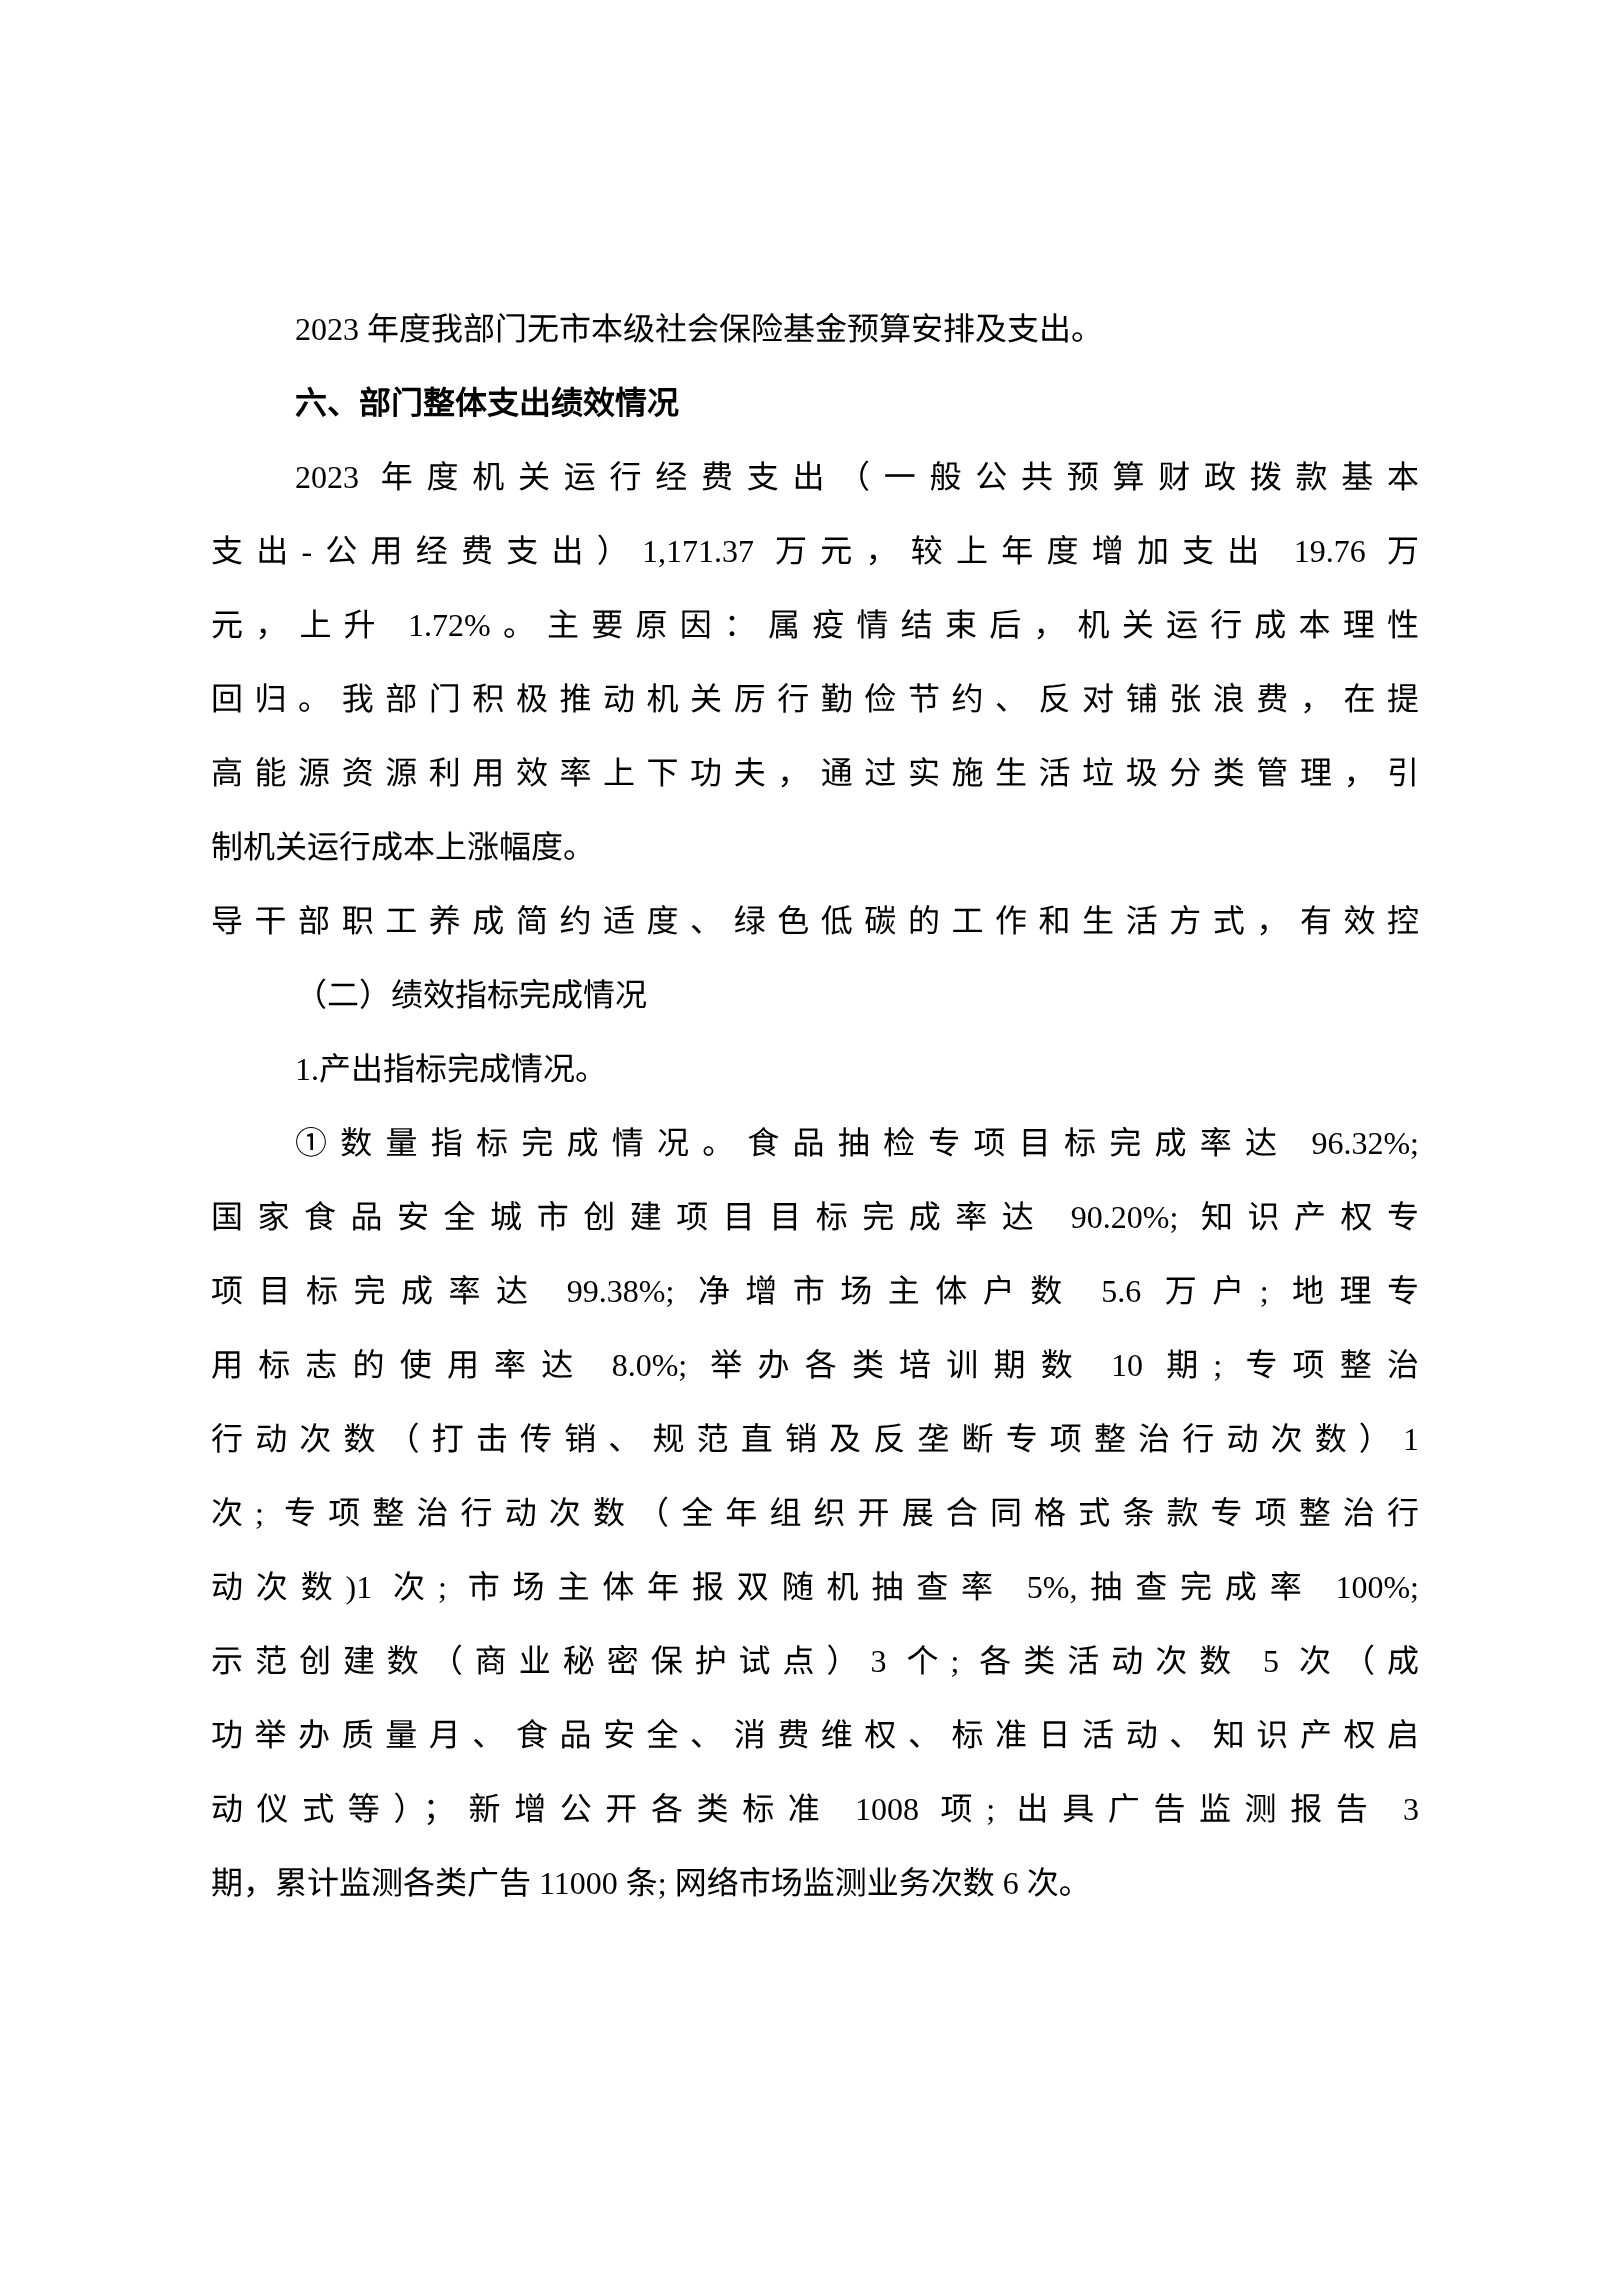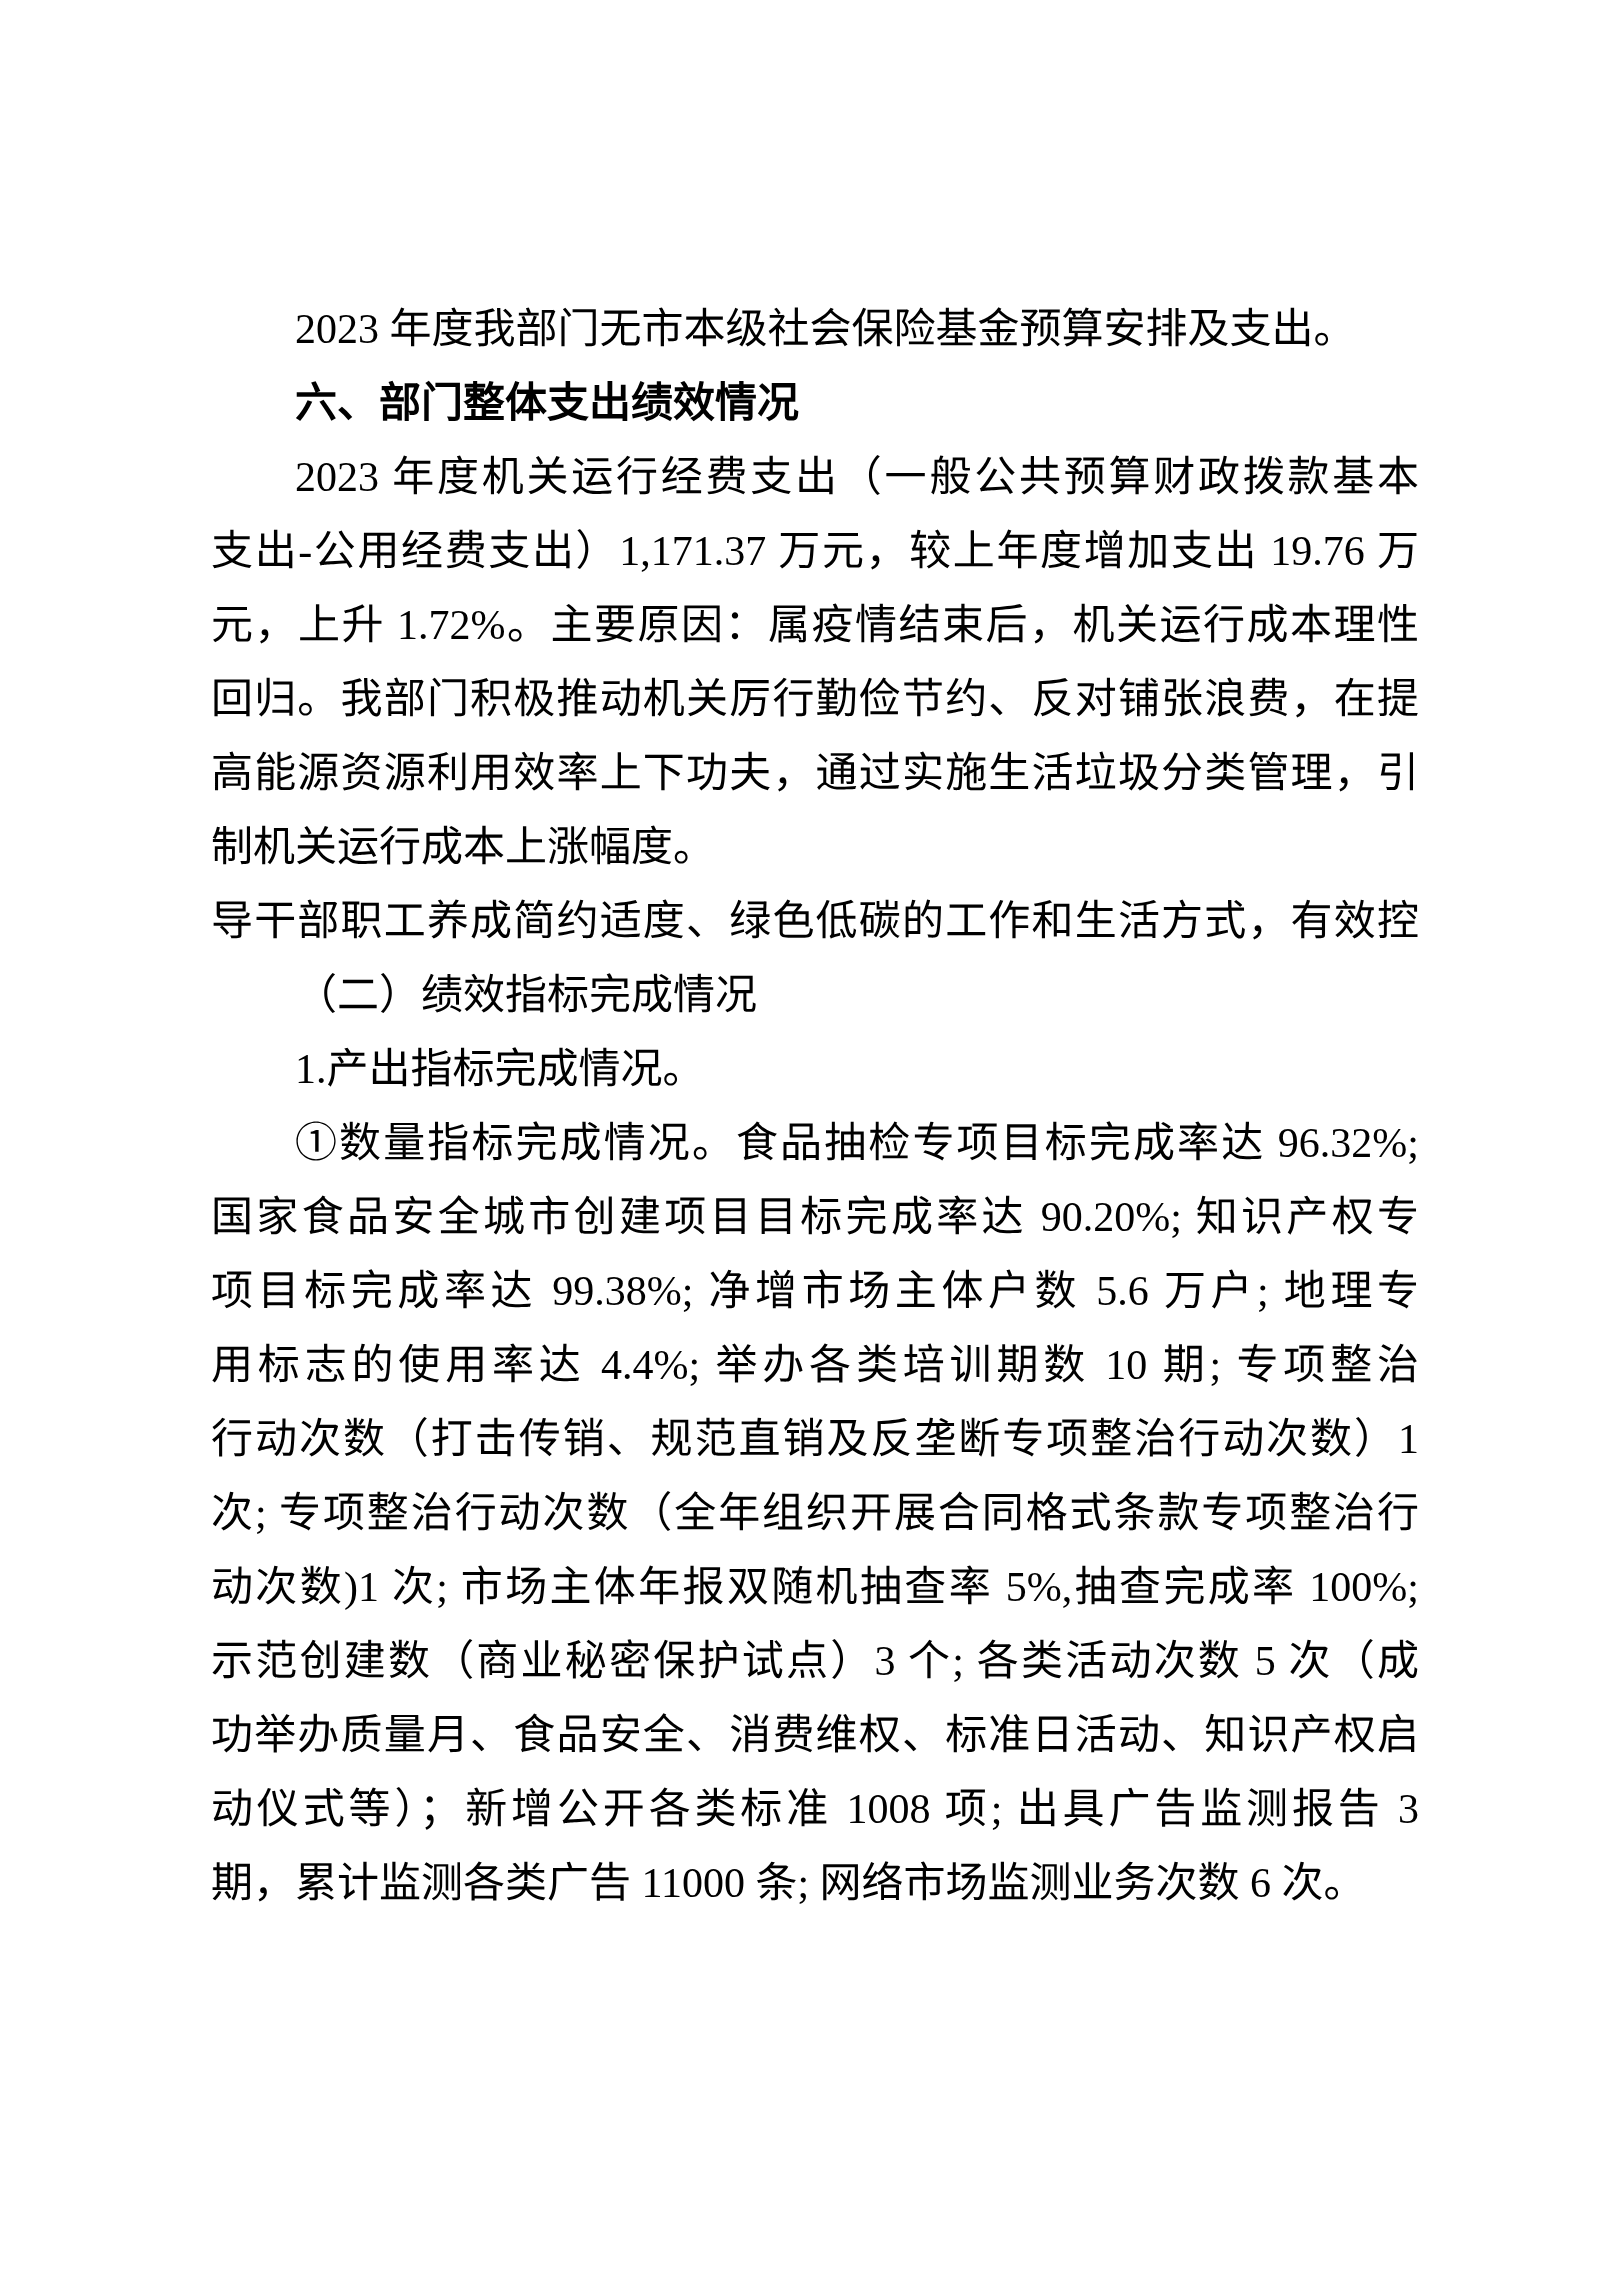--- a/index.html
+++ b/index.html
@@ -20,21 +20,21 @@
     top: 292px;
     width: 1208px;
     color: #000000;
   }
   .para {
     margin: 0;
     padding: 0;
   }
   .line {
     font-family: "Liberation Serif", "DejaVu Serif", serif;
-    font-size: 42px;
+    font-size: 32px;
     line-height: 74px;
     height: 74px;
     white-space: normal;
     text-align: justify;
     color: #000000;
   }
   
   .line.fill {
     text-align-last: justify;
   }
@@ -79,21 +79,21 @@
       <div class="para role-heading-level2">
         <div class="line indent last">（二）绩效指标完成情况</div>
       </div>
       <div class="para role-body">
         <div class="line indent last">1.产出指标完成情况。</div>
       </div>
       <div class="para role-body">
         <div class="line indent fill">①数量指标完成情况。食品抽检专项目标完成率达 96.32%;</div>
         <div class="line fill">国家食品安全城市创建项目目标完成率达 90.20%; 知识产权专</div>
         <div class="line fill">项目标完成率达 99.38%; 净增市场主体户数 5.6 万户; 地理专</div>
-        <div class="line fill">用标志的使用率达 4.4%; 举办各类培训期数 10 期; 专项整治</div>
+        <div class="line fill">用标志的使用率达 8.0%; 举办各类培训期数 10 期; 专项整治</div>
         <div class="line fill">行动次数（打击传销、规范直销及反垄断专项整治行动次数）1</div>
         <div class="line fill">次; 专项整治行动次数（全年组织开展合同格式条款专项整治行</div>
         <div class="line fill">动次数)1 次; 市场主体年报双随机抽查率 5%,抽查完成率 100%;</div>
         <div class="line fill">示范创建数（商业秘密保护试点）3 个; 各类活动次数 5 次（成</div>
         <div class="line fill">功举办质量月、食品安全、消费维权、标准日活动、知识产权启</div>
         <div class="line fill">动仪式等）；新增公开各类标准 1008 项; 出具广告监测报告 3</div>
         <div class="line last">期，累计监测各类广告 11000 条; 网络市场监测业务次数 6 次。</div>
       </div>
     </div>
 </div>

